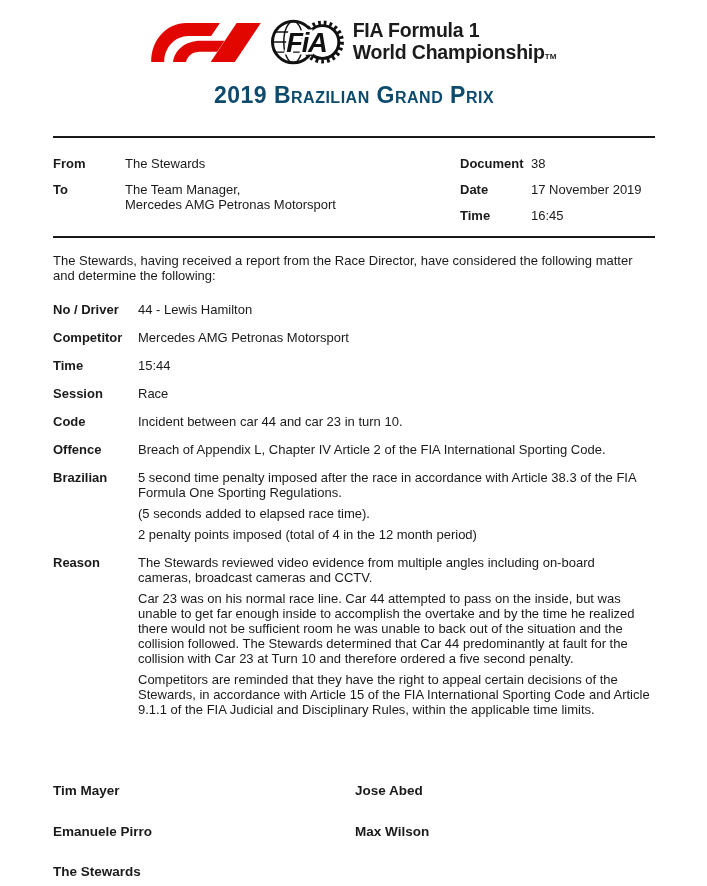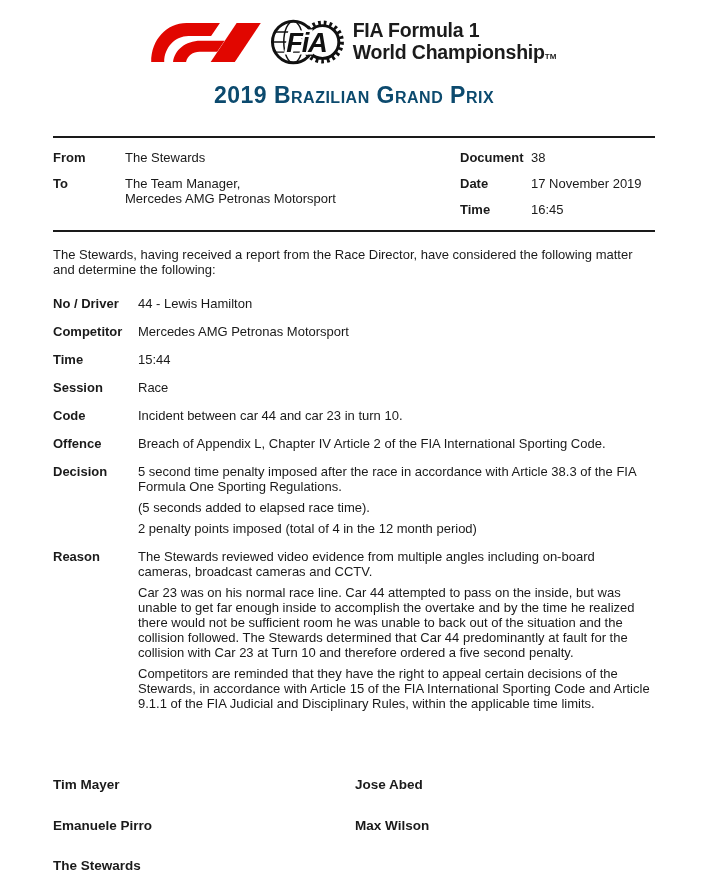--- a/index.html
+++ b/index.html
@@ -34,21 +34,21 @@
   .subtitle {
     text-align: center; margin-top: 1px;
     font-size: 14px; font-weight: bold; color: #000;
   }
 
   
   .meta {
     margin-top: 27px;
     border-top: 2px solid #1a1a1a;
     border-bottom: 2px solid #1a1a1a;
-    padding: 12px 0 13px;
+    padding: 18px 0 13px;
     display: flex;
   }
   .meta-left { width: 407px; }
   .meta-right { width: 195px; }
   .meta-row {
     display: grid; font-size: 13px; line-height: 15px;
     margin-bottom: 11px;
   }
   .meta-row:last-child { margin-bottom: 0; }
   .meta-left .meta-row { grid-template-columns: 72px auto; }
@@ -179,21 +179,21 @@
       </div>
 
       <div class="field-row">
         <div class="field-label">Offence</div>
         <div class="field-value">
           <p>Breach of Appendix L, Chapter IV Article 2 of the FIA International Sporting Code.</p>
         </div>
       </div>
 
       <div class="field-row">
-        <div class="field-label">Decision</div>
+        <div class="field-label">Brazilian</div>
         <div class="field-value">
           <p>5 second time penalty imposed after the race in accordance with Article 38.3 of the FIA Formula One Sporting Regulations.</p>
           <p>(5 seconds added to elapsed race time).</p>
           <p>2 penalty points imposed (total of 4 in the 12 month period)</p>
         </div>
       </div>
 
       <div class="field-row">
         <div class="field-label">Reason</div>
         <div class="field-value">

